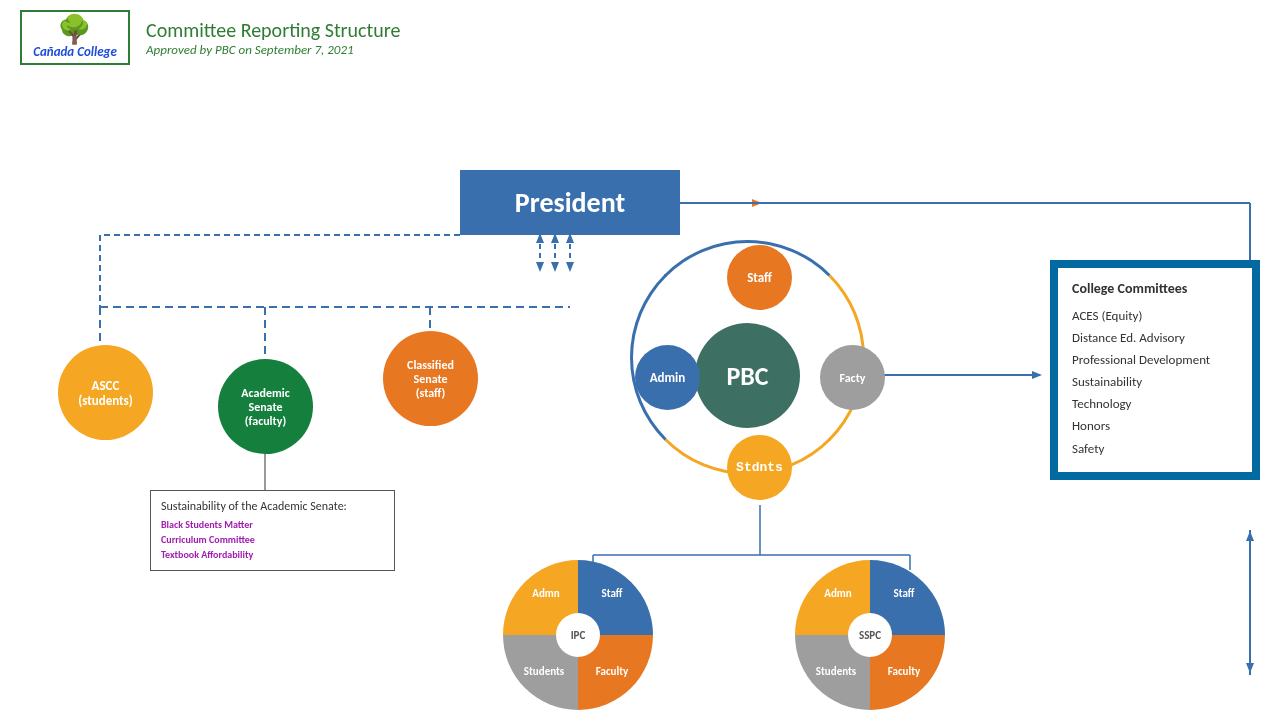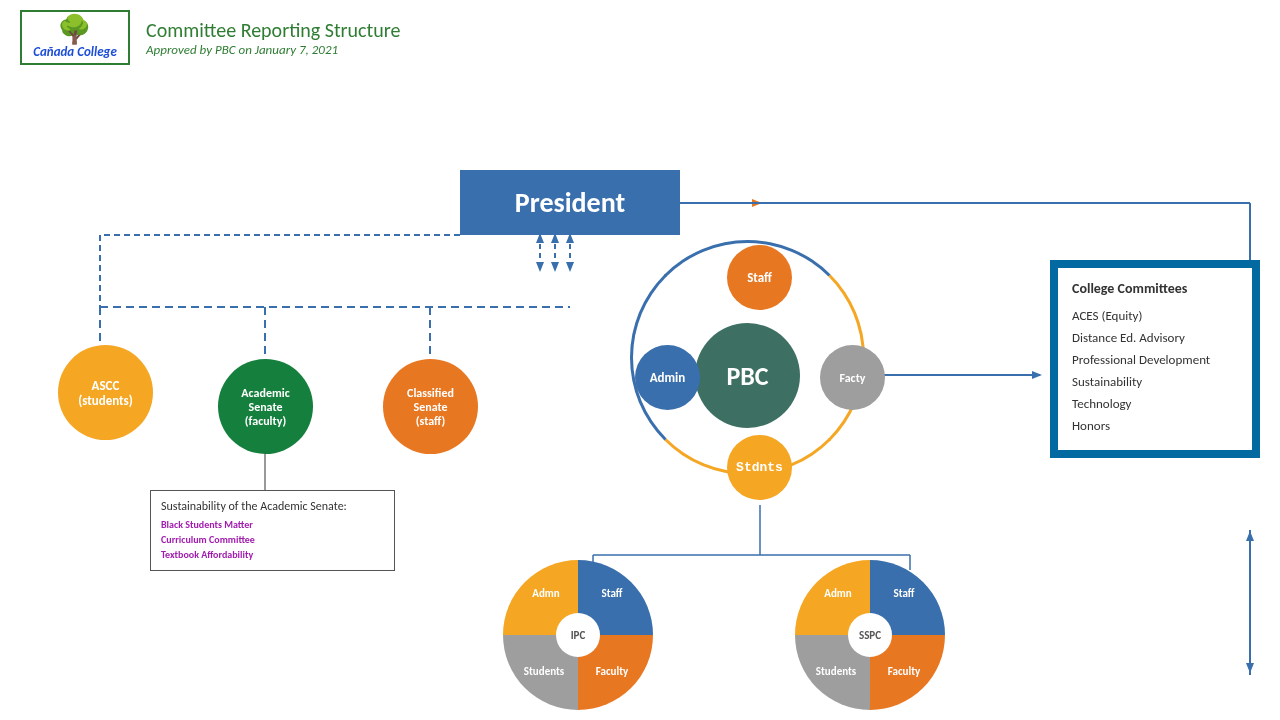--- a/index.html
+++ b/index.html
@@ -108,21 +108,21 @@
       background: #15803d;
       left: 218px; top: 284px;
       font-size: 12px;
       color: #fff;
     }
 
     
     .class-senate {
       width: 95px; height: 95px;
       background: #e87722;
-      left: 383px; top: 284px;
+      left: 383px; top: 256px;
       font-size: 12px;
       color: #fff;
     }
 
     
     .pbc-center {
       width: 105px; height: 105px;
       background: #3d7063;
       left: 695px; top: 248px;
       font-size: 26px;
@@ -250,21 +250,21 @@
 </head>
 <body>
 
 <div class="header">
   <div class="logo-box">
     <div class="logo-tree">🌳</div>
     <div class="logo-text">Cañada College</div>
   </div>
   <div class="header-titles">
     <div class="header-title">Committee Reporting Structure</div>
-    <div class="header-subtitle">Approved by PBC on January 7, 2021</div>
+    <div class="header-subtitle">Approved by PBC on September 7, 2021</div>
   </div>
 </div>
 
 <div class="diagram">
 
   <svg class="diagram-svg">
 
     <line x1="100" y1="232" x2="570" y2="232" stroke="#3a6fad" stroke-width="2" stroke-dasharray="8,5"></line>
 
     <line x1="100" y1="232" x2="100" y2="313" stroke="#3a6fad" stroke-width="2" stroke-dasharray="8,5"></line>
@@ -361,20 +361,21 @@
   </div>
 
   <div class="college-committees-box">
     <div class="cc-title">College Committees</div>
     <div class="cc-item">ACES (Equity)</div>
     <div class="cc-item">Distance Ed. Advisory</div>
     <div class="cc-item">Professional Development</div>
     <div class="cc-item">Sustainability</div>
     <div class="cc-item">Technology</div>
     <div class="cc-item">Honors</div>
+    <div class="cc-item">Safety</div>
   </div>
 
   <div class="ipc-container">
     <svg width="160" height="160" viewBox="0 0 160 160">
 
       <path d="M80,80 L80,5 A75,75 0 0,1 155,80 Z" fill="#3a6fad"></path>
 
       <path d="M80,80 L155,80 A75,75 0 0,1 80,155 Z" fill="#e87722"></path>
 
       <path d="M80,80 L80,155 A75,75 0 0,1 5,80 Z" fill="#9e9e9e"></path>

